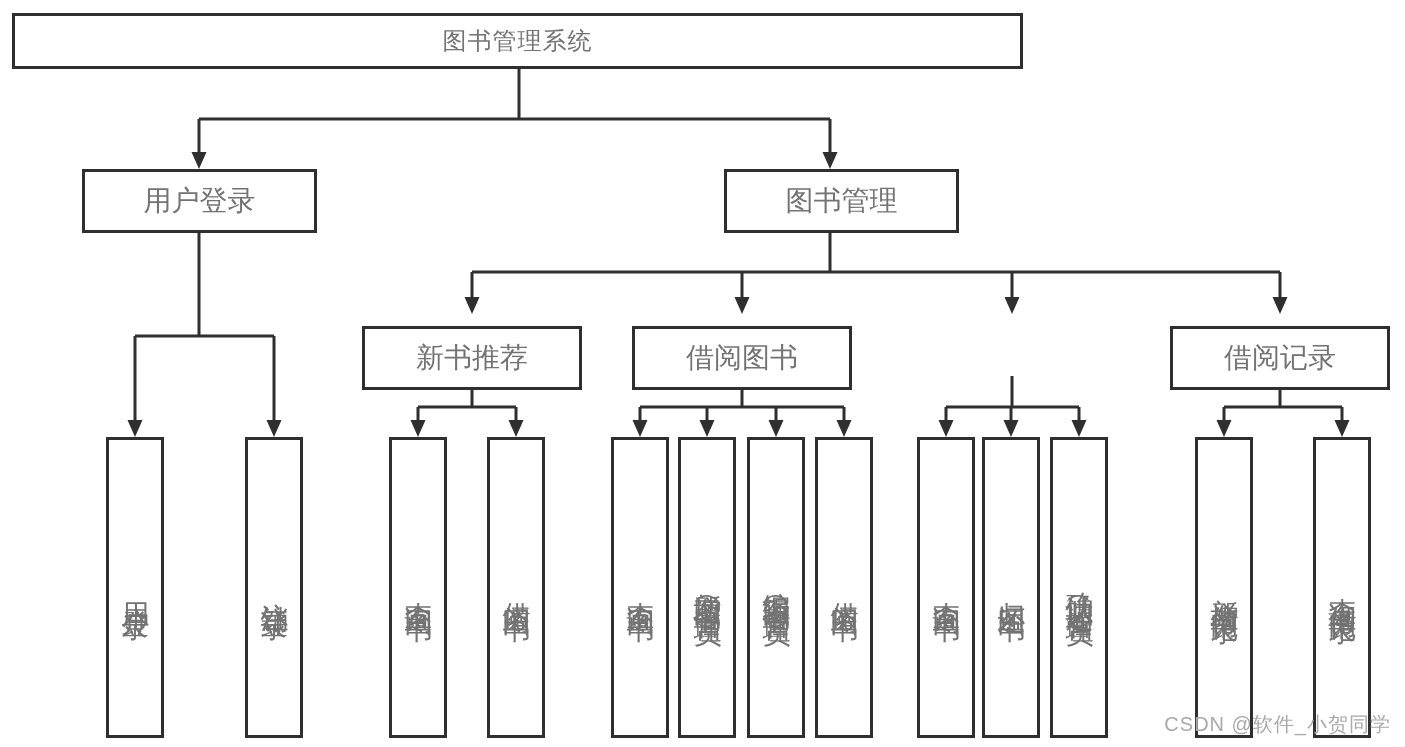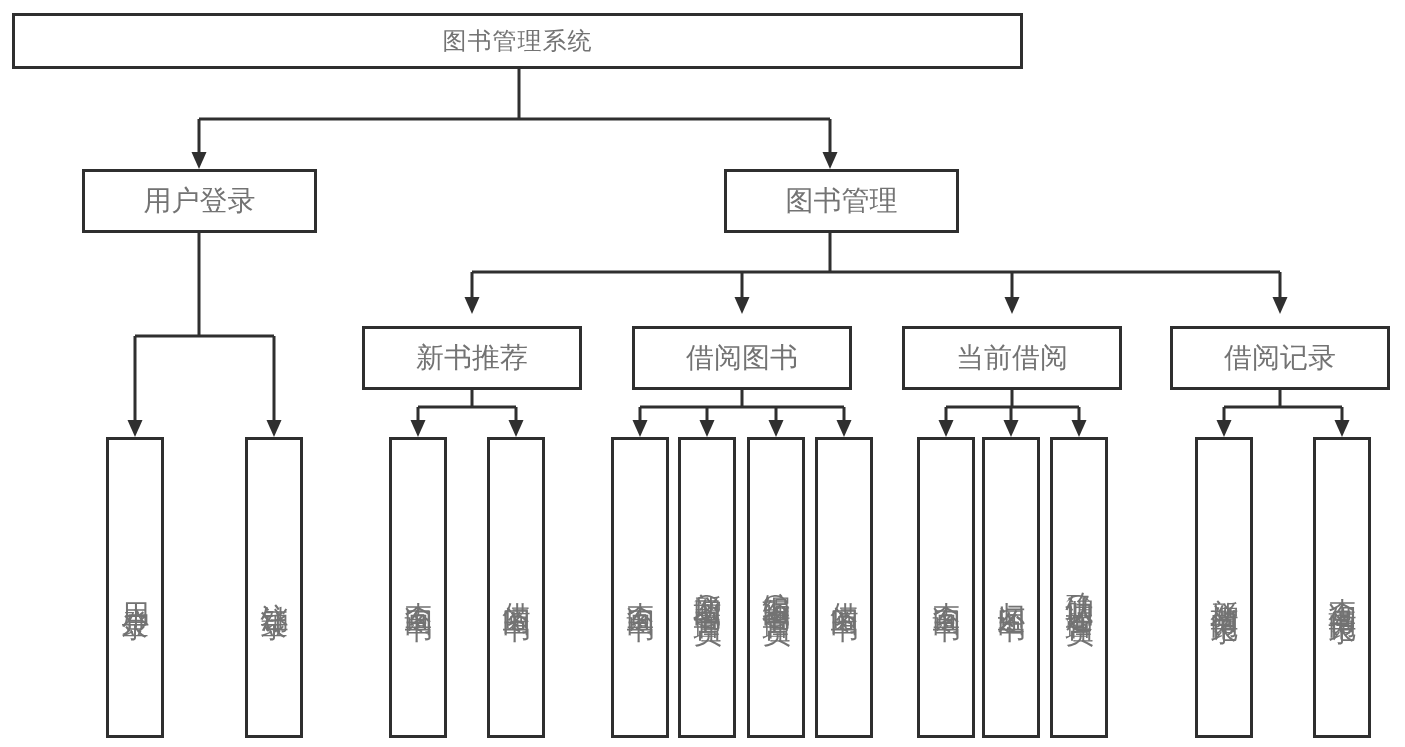--- a/index.html
+++ b/index.html
@@ -82,21 +82,20 @@
     </g>
   </svg>
 
   <div class="box hbox rootbox">图书管理系统</div>
 
   <div class="box hbox l2a">用户登录</div>
   <div class="box hbox l2b">图书管理</div>
 
   <div class="box hbox l3" style="left:362px">新书推荐</div>
   <div class="box hbox l3" style="left:632px">借阅图书</div>
-  <div class="box hbox l3" style="left:902px">当前借阅</div>
   <div class="box hbox l3" style="left:1170px">借阅记录</div>
 
   <div class="box leaf" style="left:106px">
     <span class="vtext">用户登录</span>
   </div>
   <div class="box leaf" style="left:245px">
     <span class="vtext">注销登录</span>
   </div>
 
   <div class="box leaf" style="left:389px">
@@ -129,14 +128,15 @@
     <span class="vtext">确认归还（管理员）</span>
   </div>
 
   <div class="box leaf" style="left:1195px">
     <span class="vtext">新增借阅记录</span>
   </div>
   <div class="box leaf" style="left:1313px">
     <span class="vtext">查询借阅记录</span>
   </div>
 
+  <div class="watermark">CSDN @软件_小贺同学</div>
 
 </div>
 
 </body></html>

